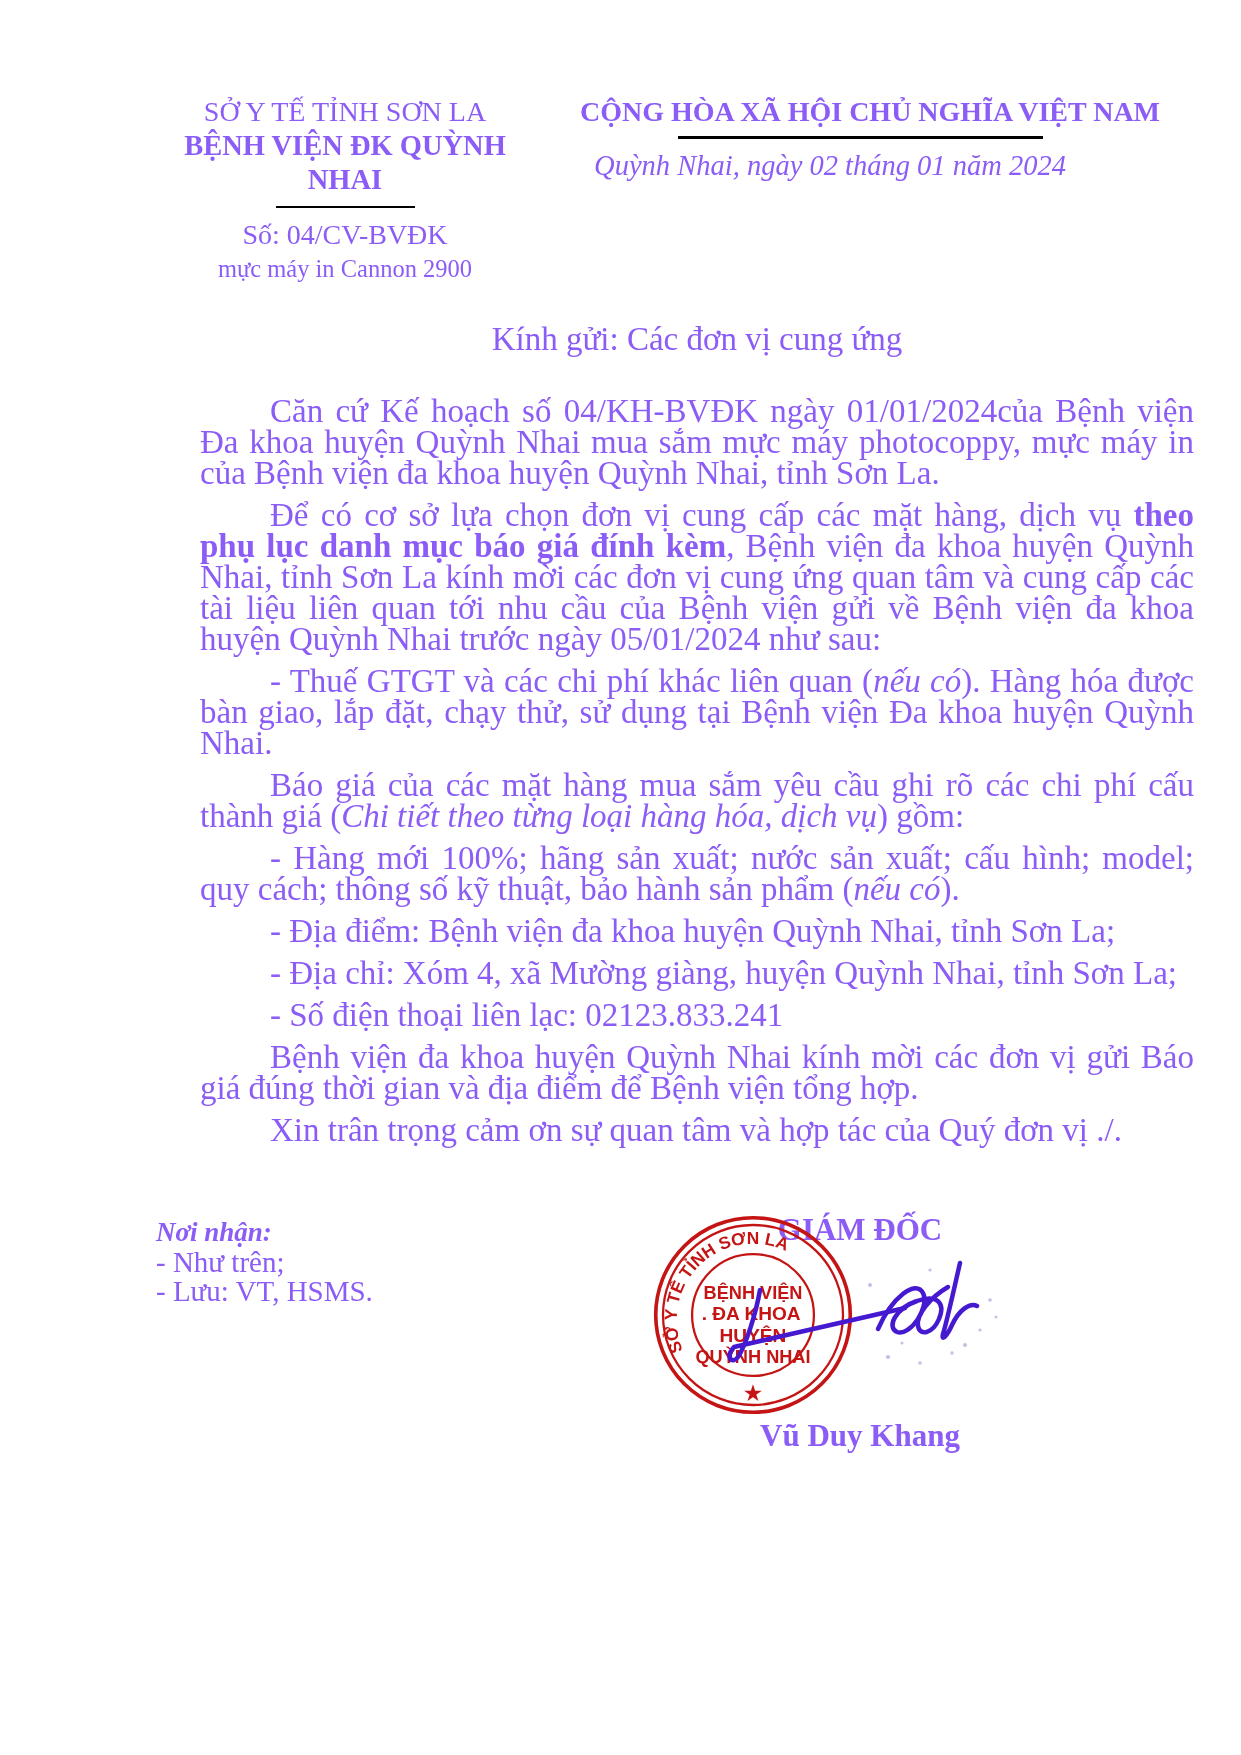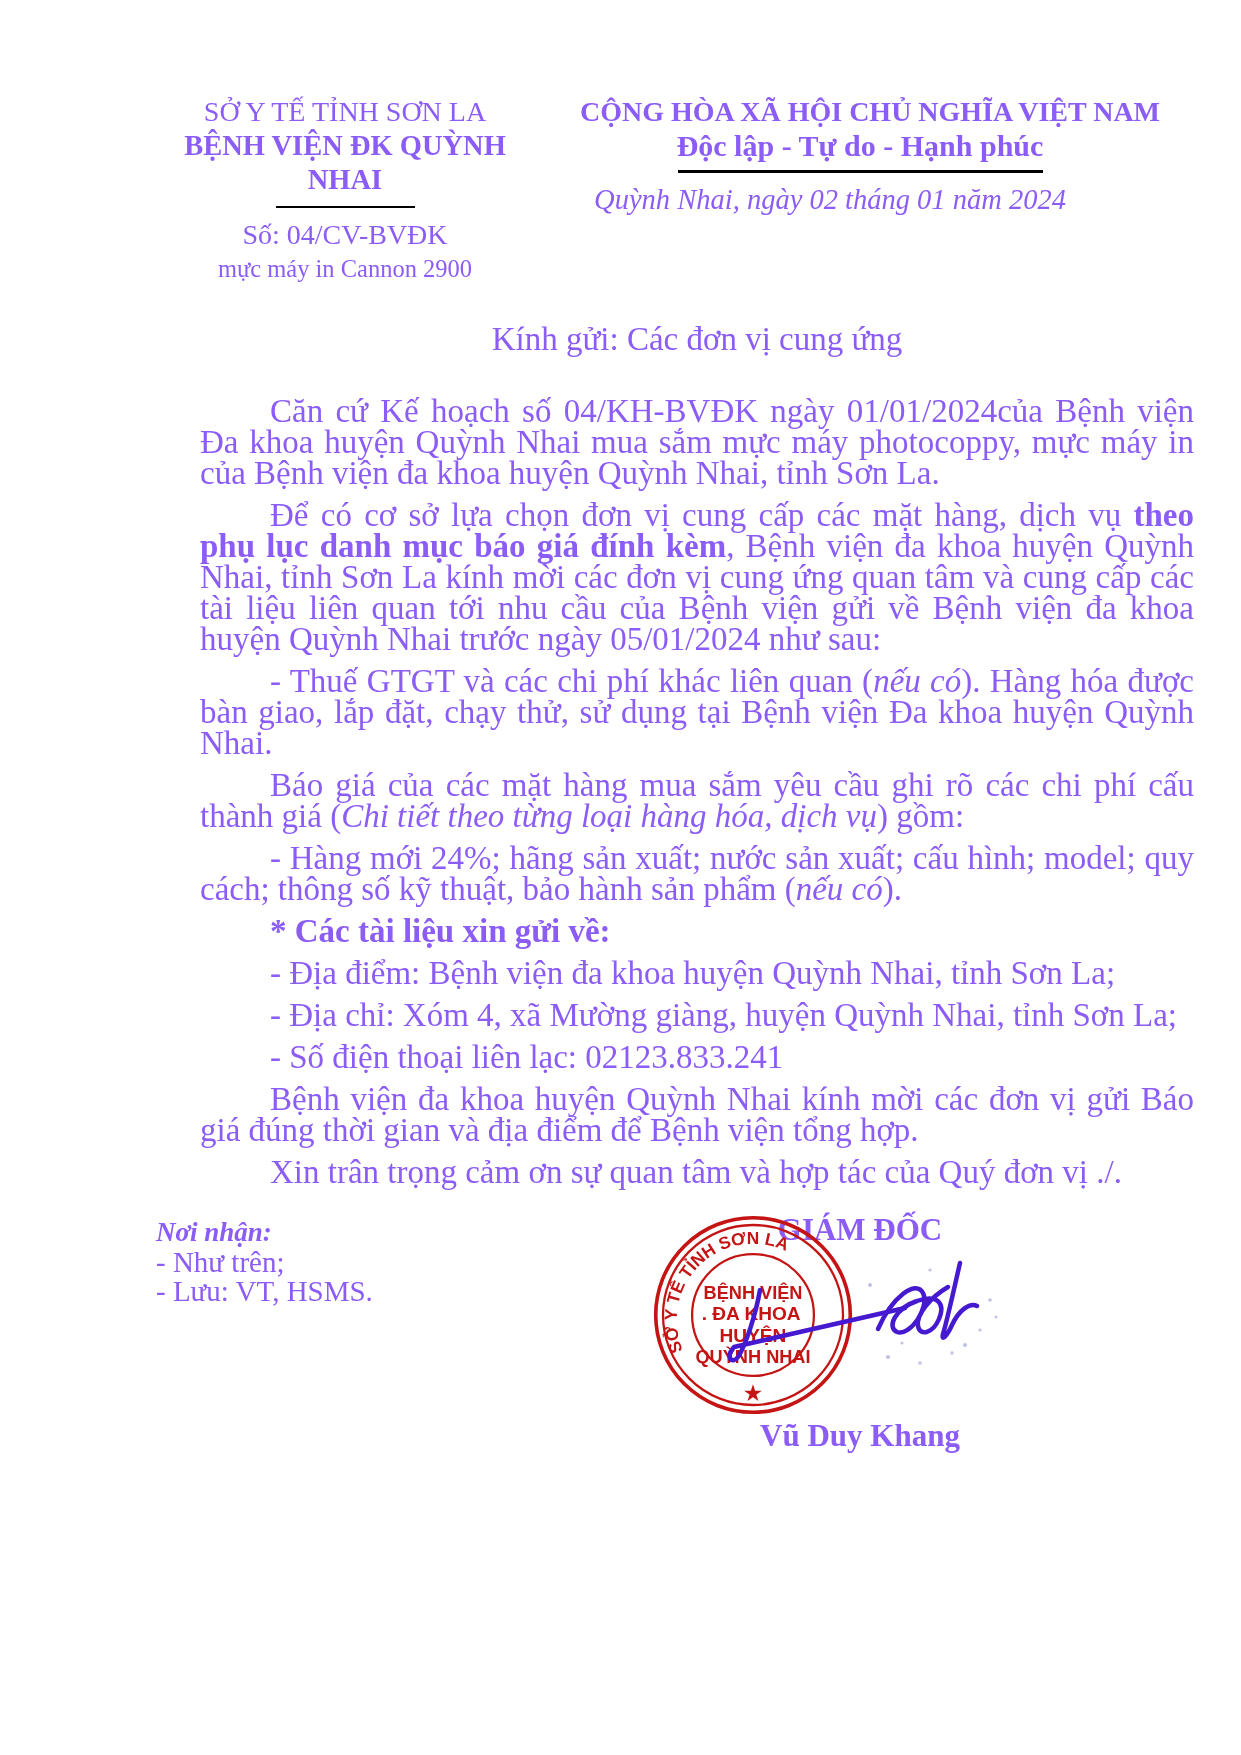--- a/index.html
+++ b/index.html
@@ -66,39 +66,37 @@
   <div class="hdr-left">
     <div class="l1">SỞ Y TẾ TỈNH SƠN LA</div>
     <div class="l2">BỆNH VIỆN ĐK QUỲNH NHAI</div>
     <hr class="rule">
     <div class="num">Số: 04/CV-BVĐK</div>
     <div class="sub">mực máy in Cannon 2900</div>
   </div>
 
   <div class="hdr-right">
     <div class="l1">CỘNG HÒA XÃ HỘI CHỦ NGHĨA VIỆT NAM</div>
-    <div class="l2">Độc lập - Tự do - Hạnh phúc</div>
     <hr class="rule">
     <div class="date">Quỳnh Nhai, ngày 02 tháng 01 năm 2024</div>
   </div>
 
   <div class="body-block">
     <div class="salutation">Kính gửi: Các đơn vị cung ứng</div>
 
     <p><span>Căn cứ Kế hoạch số 04/KH-BVĐK ngày 01/01/2024của Bệnh viện Đa khoa huyện Quỳnh Nhai mua sắm mực máy photocoppy, mực máy in của Bệnh viện đa khoa huyện Quỳnh Nhai, tỉnh Sơn La.</span></p>
 
     <p><span>Để có cơ sở lựa chọn đơn vị cung cấp các mặt hàng, dịch vụ </span><span class="b">theo phụ lục danh mục báo giá đính kèm</span><span>, Bệnh viện đa khoa huyện Quỳnh Nhai, tỉnh Sơn La kính mời các đơn vị cung ứng quan tâm và cung cấp các tài liệu liên quan tới nhu cầu của Bệnh viện gửi về Bệnh viện đa khoa huyện Quỳnh Nhai trước ngày 05/01/2024 như sau:</span></p>
 
     <p><span>- Thuế GTGT và các chi phí khác liên quan (</span><span class="i">nếu có</span><span>). Hàng hóa được bàn giao, lắp đặt, chạy thử, sử dụng tại Bệnh viện Đa khoa huyện Quỳnh Nhai.</span></p>
 
     <p><span>Báo giá của các mặt hàng mua sắm yêu cầu ghi rõ các chi phí cấu thành giá (</span><span class="i">Chi tiết theo từng loại hàng hóa, dịch vụ</span><span>) gồm:</span></p>
 
-    <p><span>- Hàng mới 24%; hãng sản xuất; nước sản xuất; cấu hình; model; quy cách; thông số kỹ thuật, bảo hành sản phẩm (</span><span class="i">nếu có</span><span>).</span></p>
+    <p><span>- Hàng mới 100%; hãng sản xuất; nước sản xuất; cấu hình; model; quy cách; thông số kỹ thuật, bảo hành sản phẩm (</span><span class="i">nếu có</span><span>).</span></p>
 
-    <p class="b">* Các tài liệu xin gửi về:</p>
 
     <p>- Địa điểm: Bệnh viện đa khoa huyện Quỳnh Nhai, tỉnh Sơn La;</p>
     <p>- Địa chỉ: Xóm 4, xã Mường giàng, huyện Quỳnh Nhai, tỉnh Sơn La;</p>
     <p>- Số điện thoại liên lạc: 02123.833.241</p>
 
     <p>Bệnh viện đa khoa huyện Quỳnh Nhai kính mời các đơn vị gửi Báo giá đúng thời gian và địa điểm để Bệnh viện tổng hợp.</p>
     <p>Xin trân trọng cảm ơn sự quan tâm và hợp tác của Quý đơn vị ./.</p>
   </div>
 
   <div class="noi-nhan">

